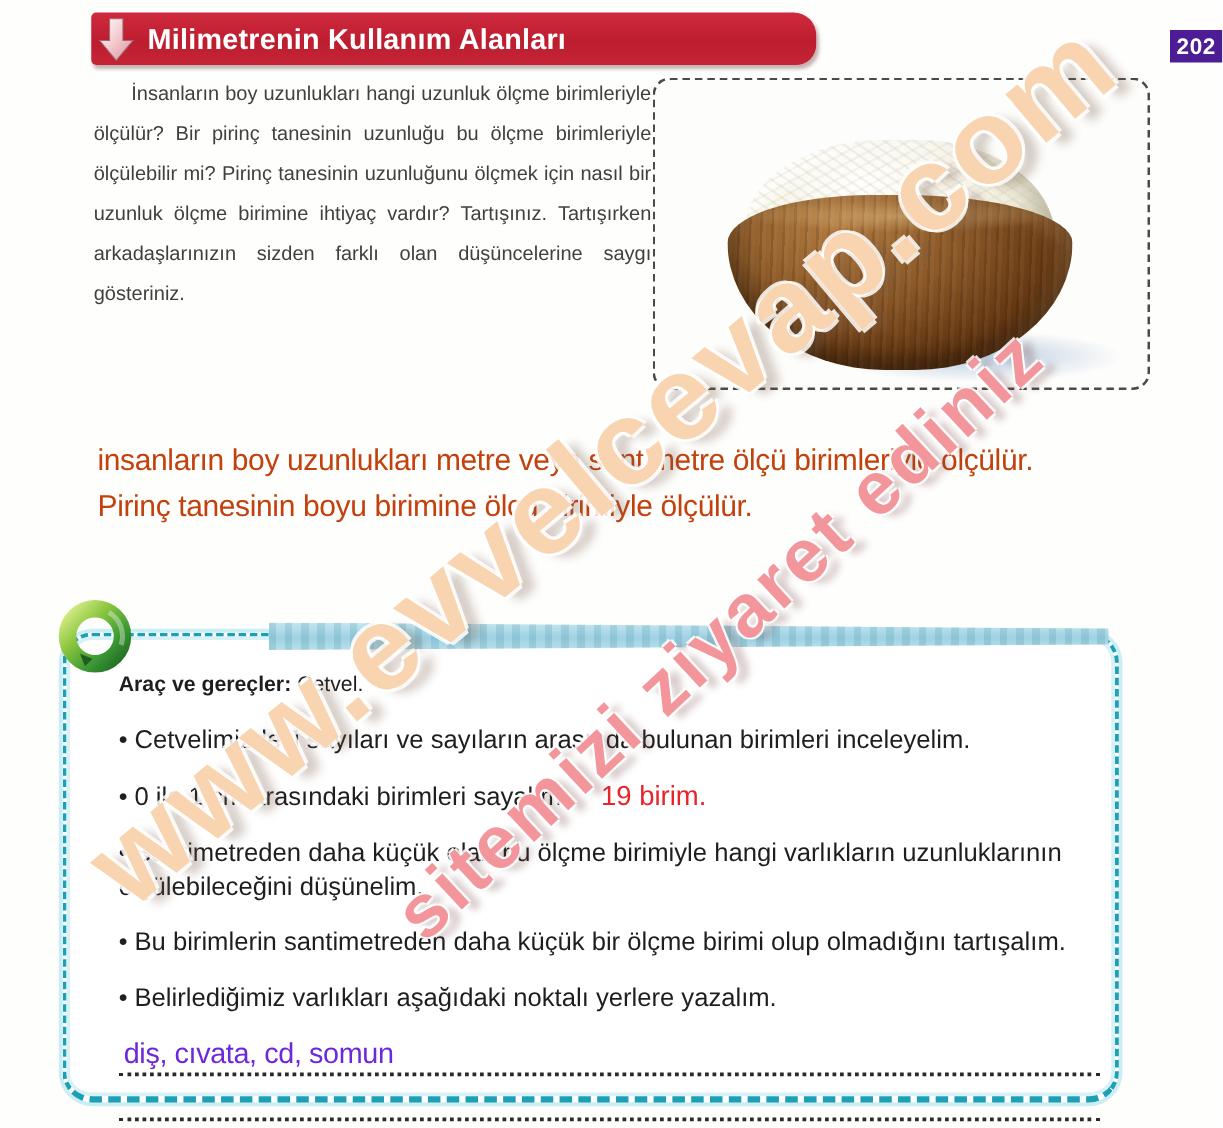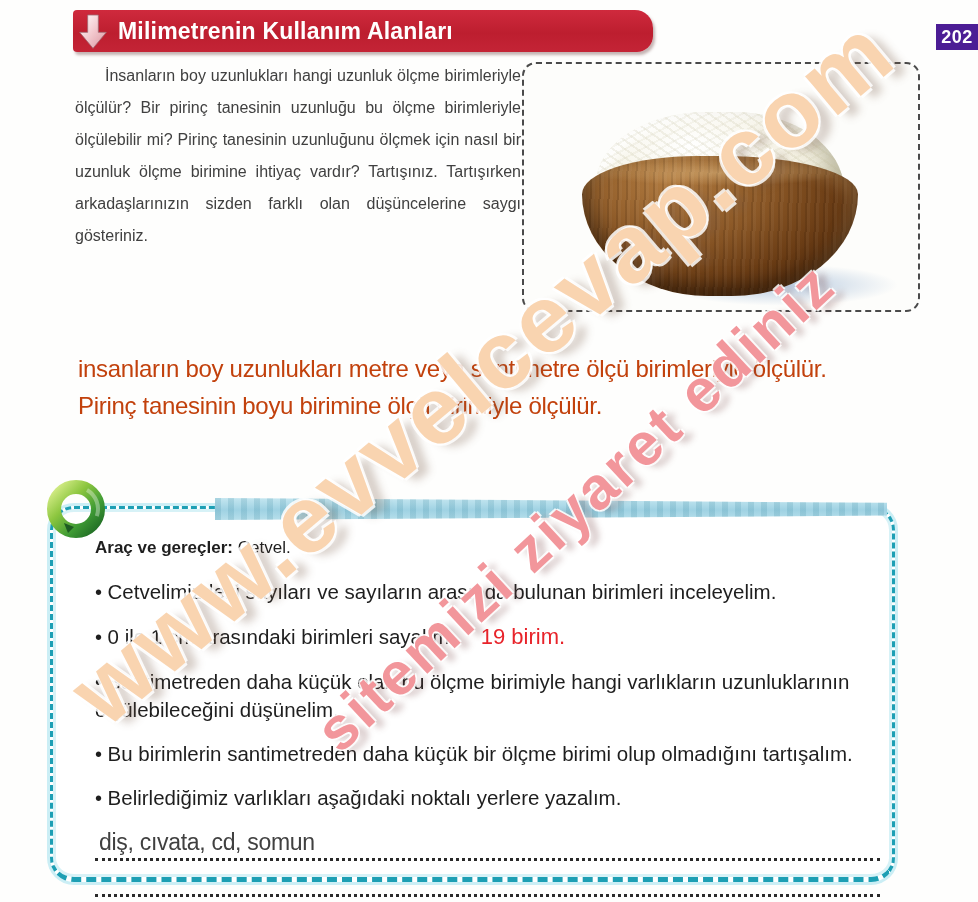--- a/index.html
+++ b/index.html
@@ -117,21 +117,21 @@
   .tools-label { font-weight:bold; }
   .bullet {
     font-size:20.5px; color:#1e1e1e; line-height:1.32; margin-bottom:17px;
     text-indent:0;
   }
   .bullet::before { content:"• "; font-size:20px; }
   .inline-answer { color:#e8232a; font-size:22px; margin-left:20px; }
   .written-answer-row {
     margin-top:4px; border-bottom:3px dotted #2a2a2a; padding-bottom:2px; width:785px;
   }
-  .written-answer { color:#404040; font-size:23px; letter-spacing:-0.3px; padding-left:4px; }
+  .written-answer { color:#6d28d9; font-size:23px; letter-spacing:-0.3px; padding-left:4px; }
   .dotted-line { border-bottom:3px dotted #2a2a2a; height:36px; width:785px; }
 
   
   .watermark-layer { position:absolute; inset:0; pointer-events:none; z-index:40; }
   .wm {
     position:absolute; font-weight:bold; white-space:nowrap; letter-spacing:3px;
   }
   .wm1 {
     left:70px; top:640px; font-size:96px;
     transform:rotate(-40deg); transform-origin:20px 40px;

